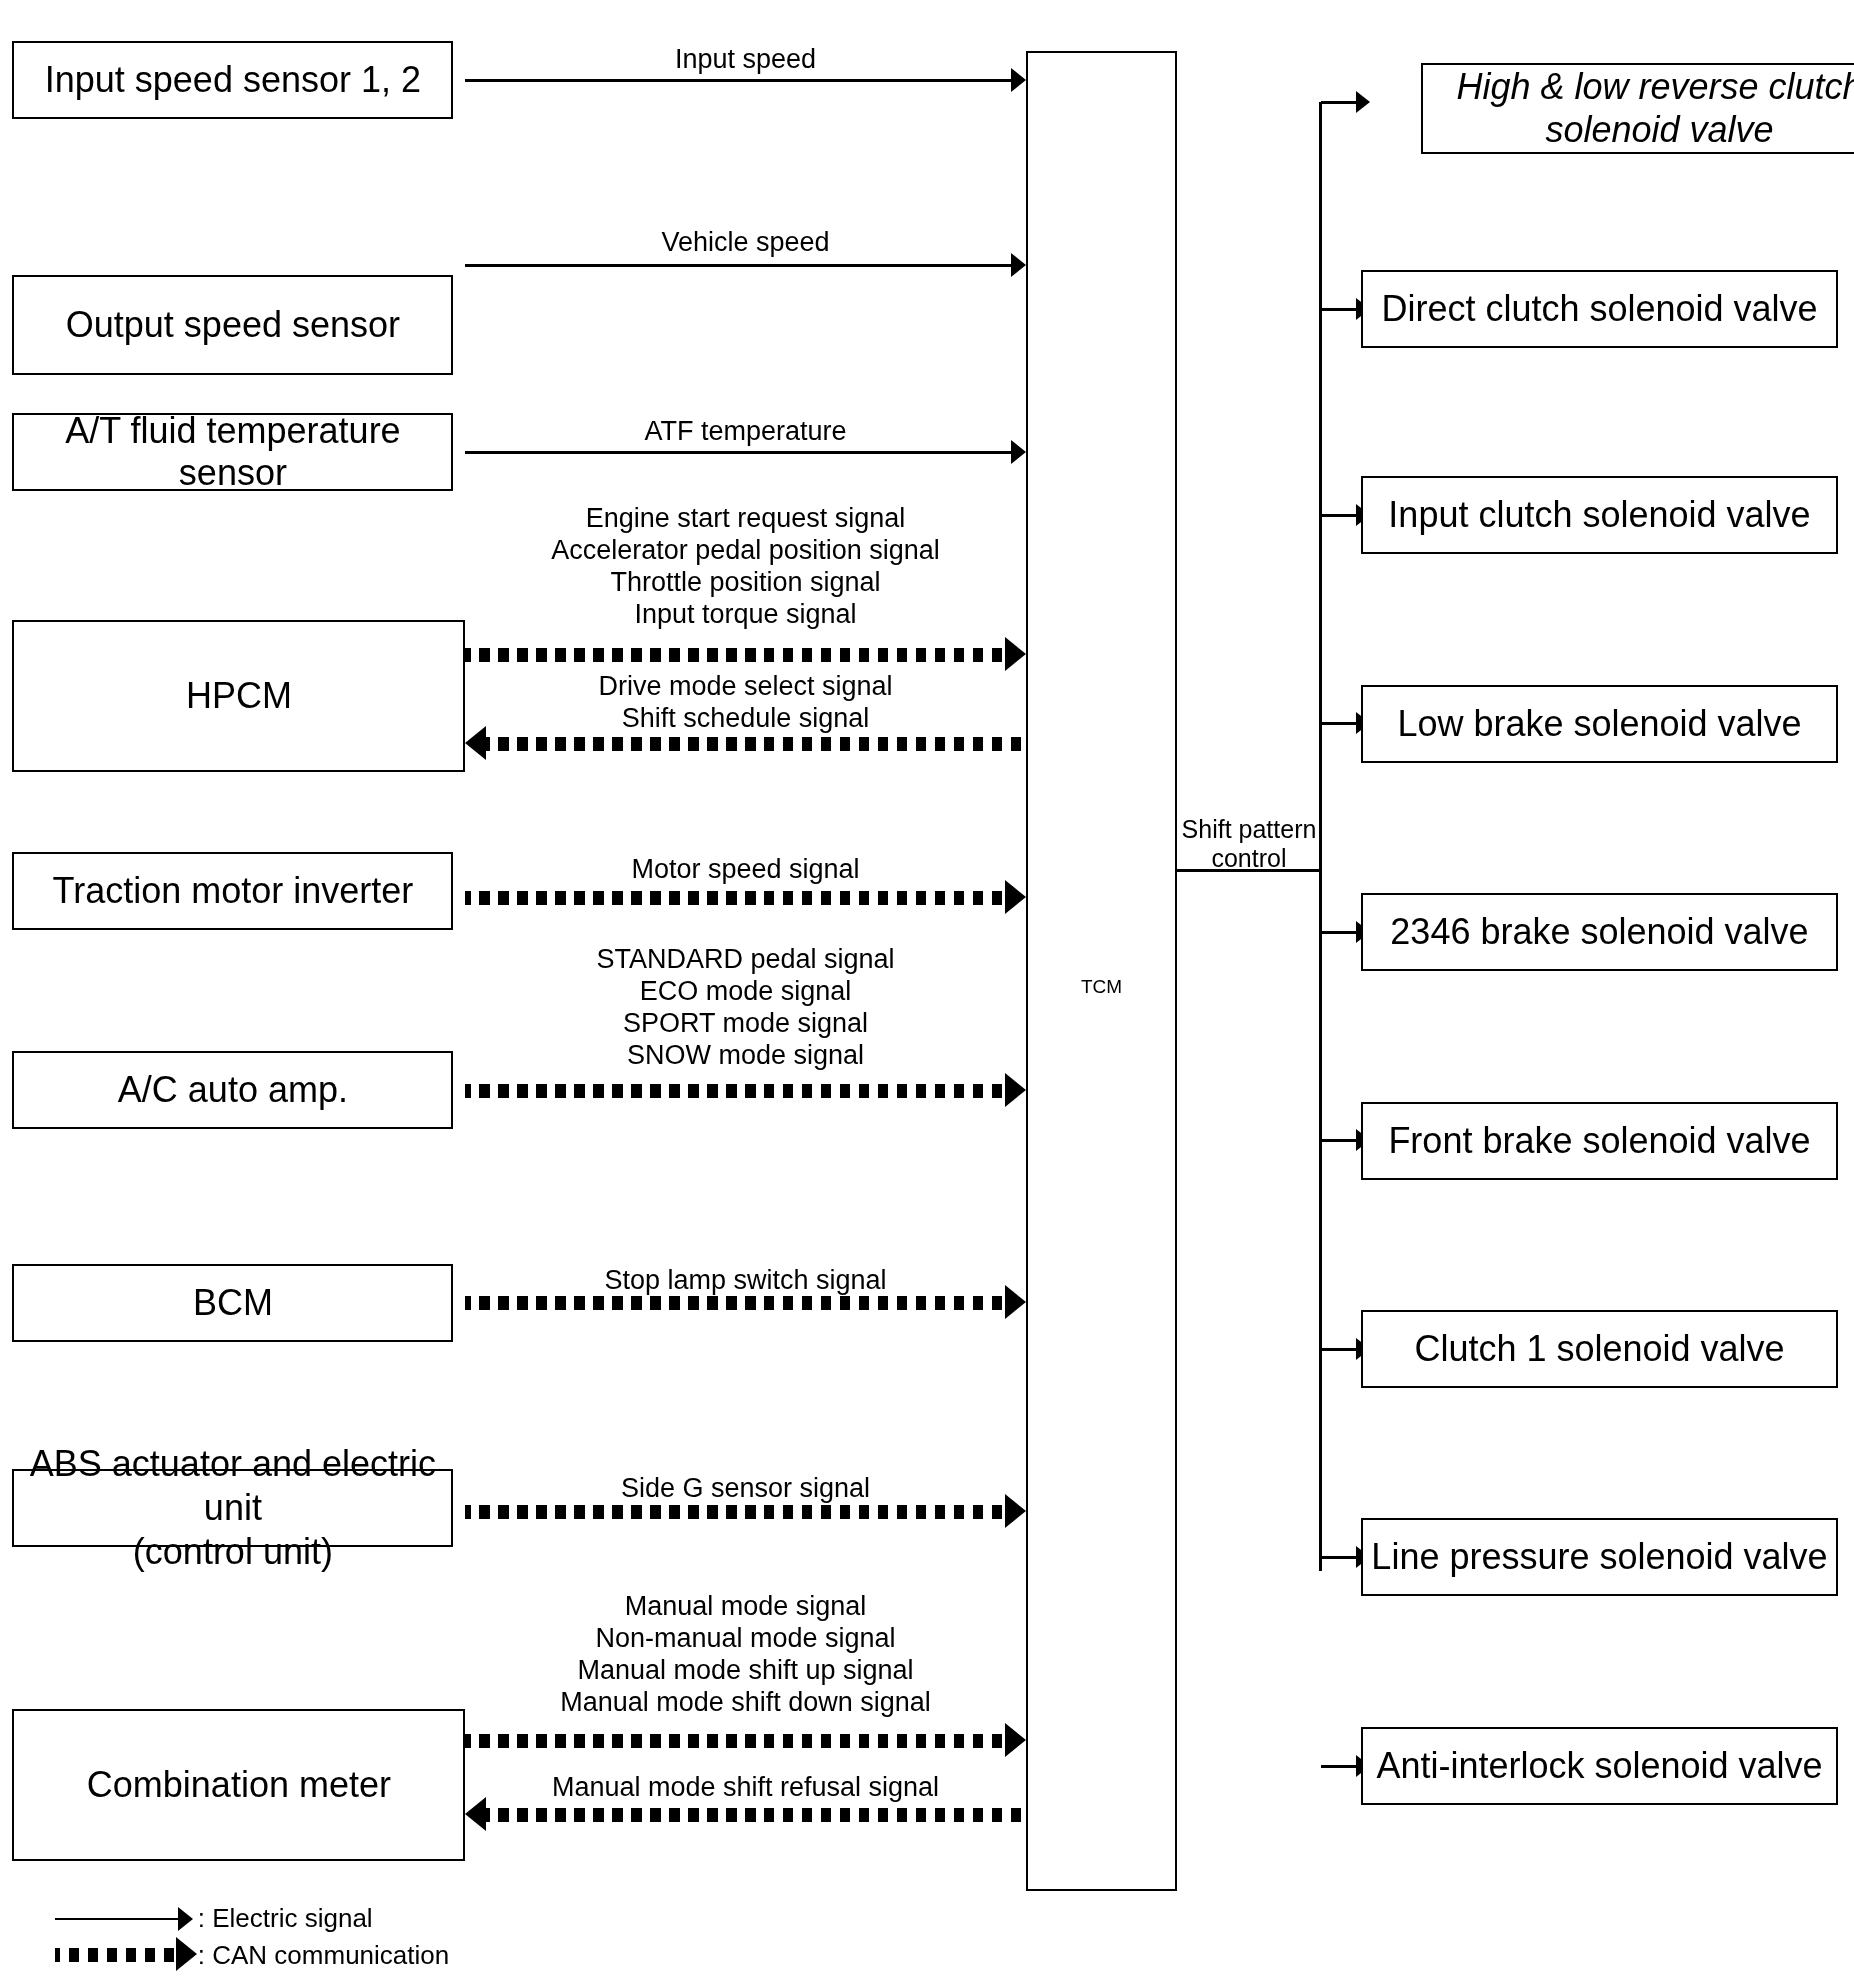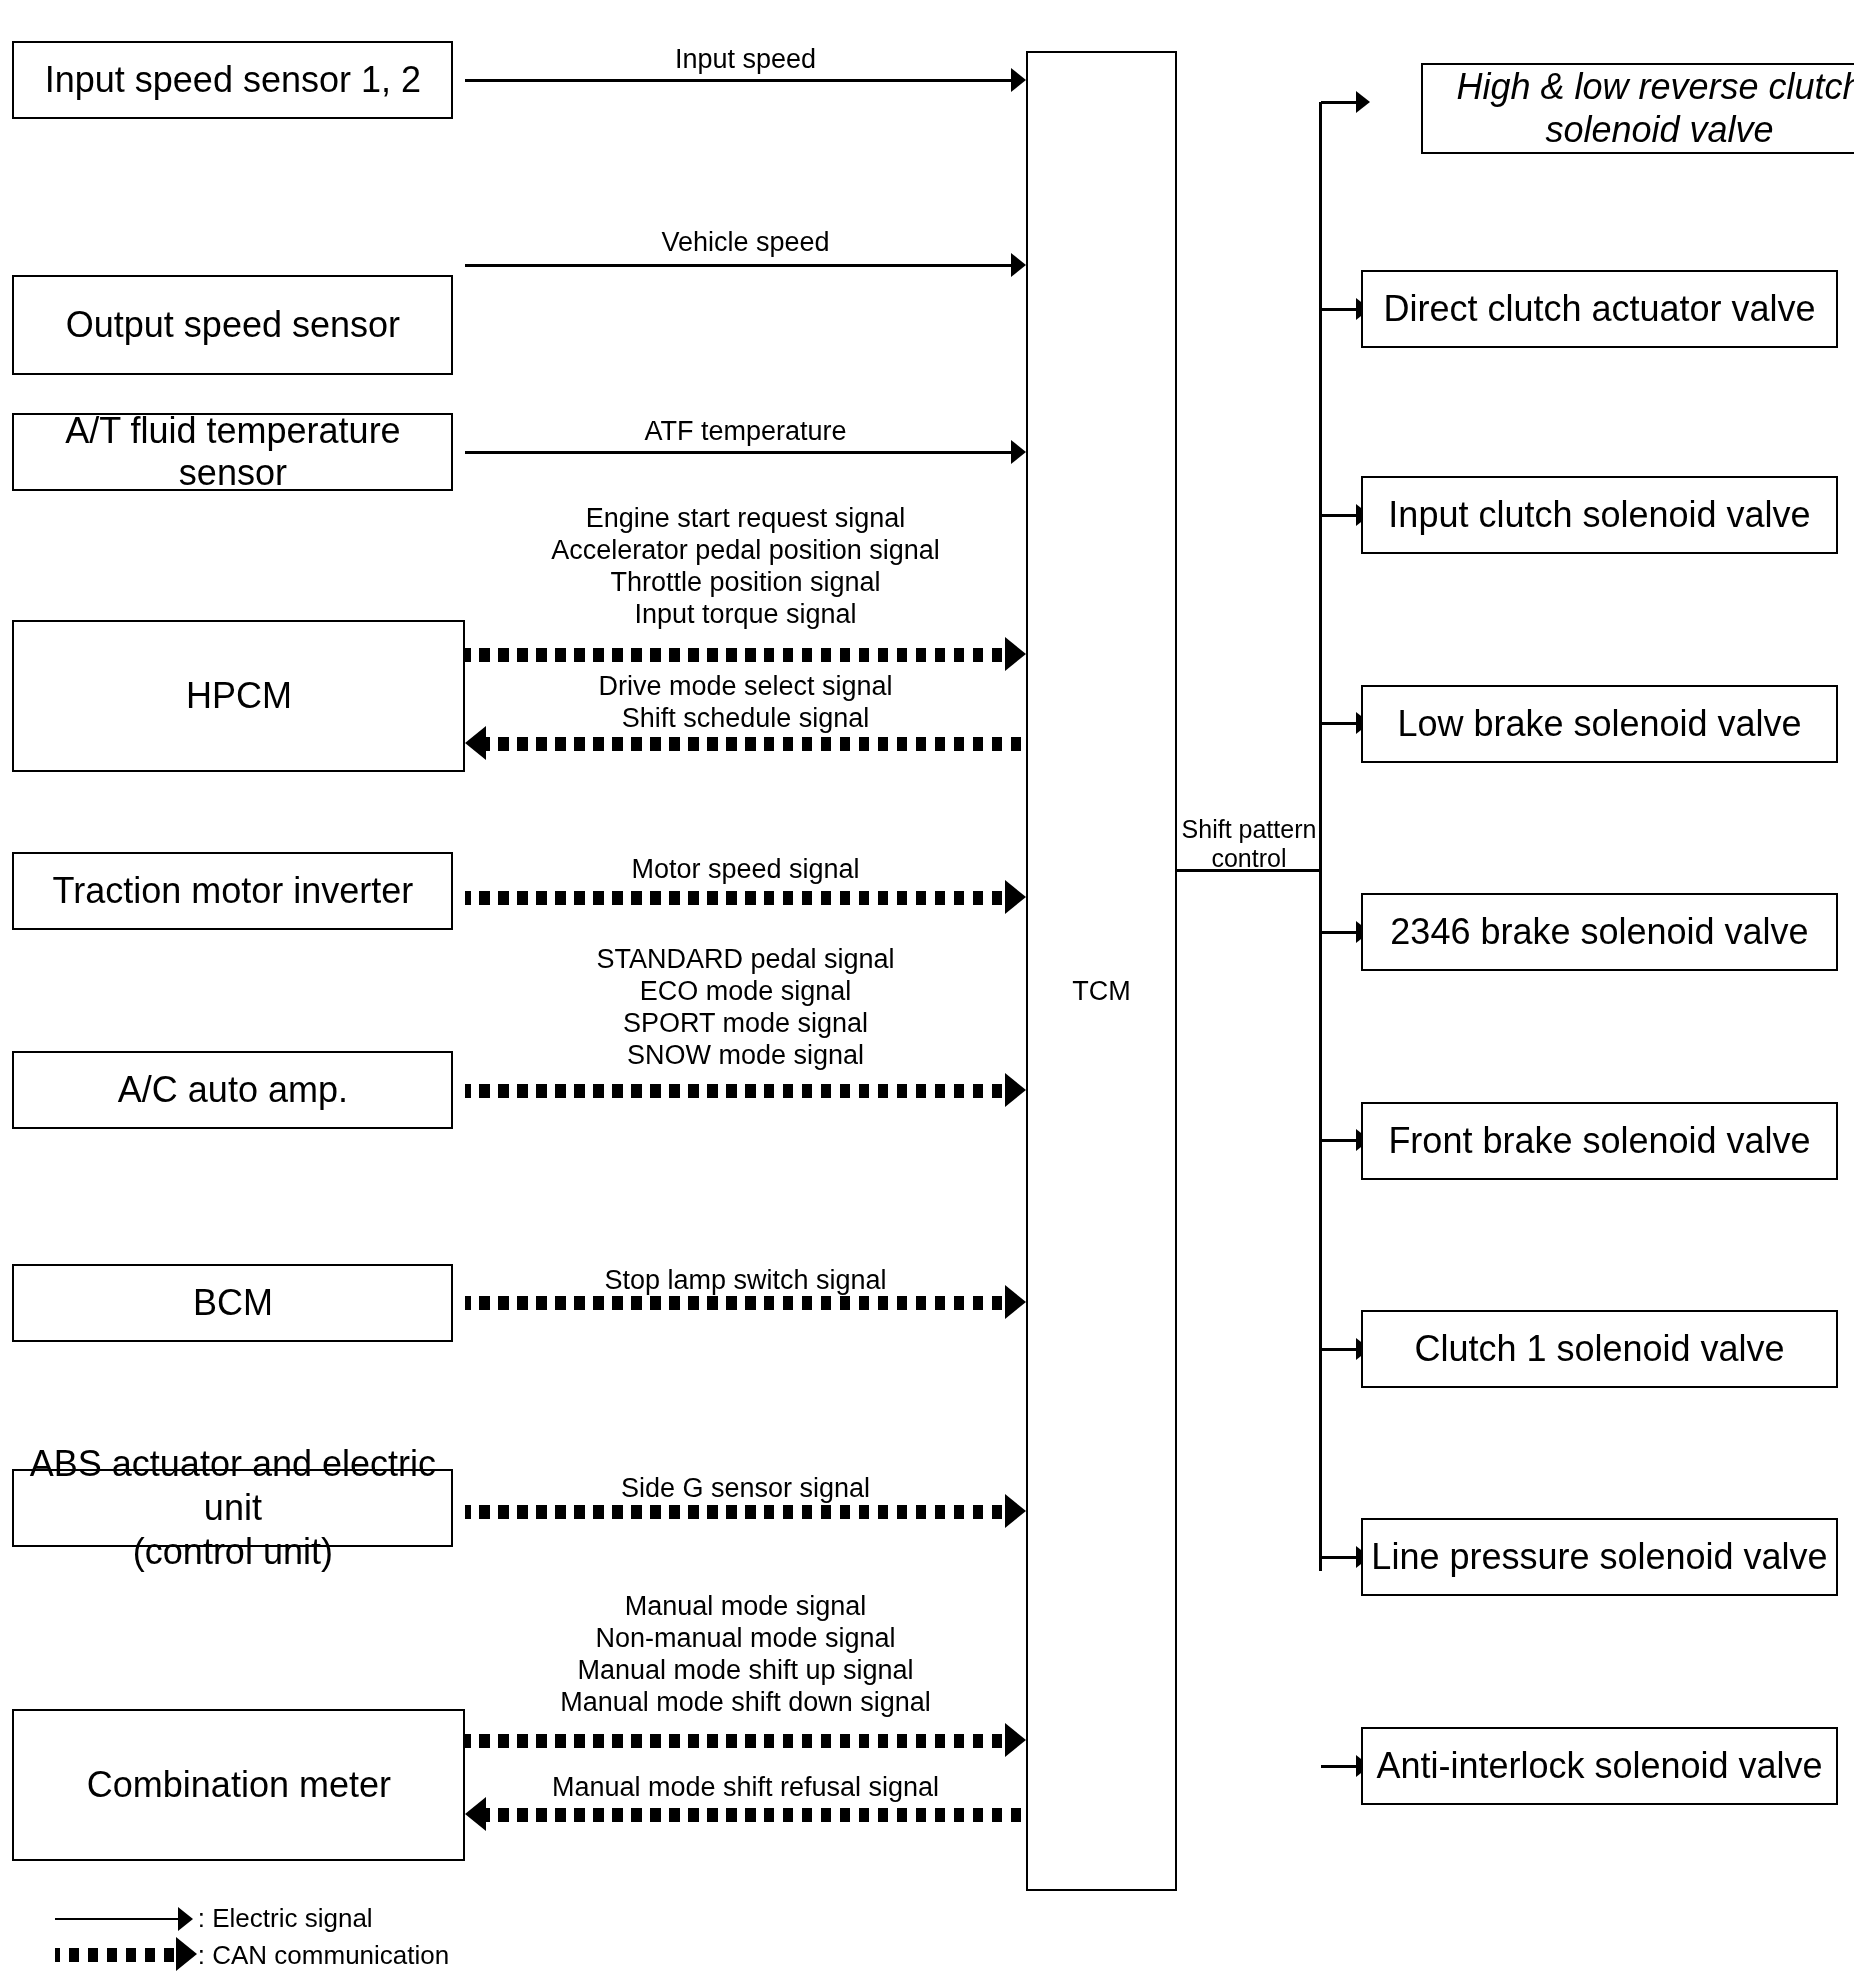--- a/index.html
+++ b/index.html
@@ -7,21 +7,21 @@
   #page{position:relative;width:1855px;height:1985px;background:#fff;overflow:hidden;}
 
   .box{position:absolute;border:2.8px solid #000;background:#fff;box-sizing:border-box;
        display:flex;align-items:center;justify-content:center;text-align:center;
        font-size:36px;line-height:1.18;padding:1.8px 4.6px;}
   .box.two-line{line-height:1.22;}
 
   
   #tcm-box{position:absolute;left:1026px;top:51px;width:151px;height:1840px;
            border:2.8px solid #000;background:#fff;box-sizing:border-box;}
-  #tcm-label{position:absolute;left:0;width:100%;top:923px;text-align:center;font-size:27px;}
+  #tcm-label{position:absolute;left:0;width:100%;top:923px;text-align:center;font-size:19px;}
 
   
   .earrow{position:absolute;height:2.8px;background:#000;}
   .earrow:after{content:"";position:absolute;right:-13.8px;top:-10.6px;width:0;height:0;
       border-top:12px solid transparent;border-bottom:12px solid transparent;border-left:15.6px solid #000;}
 
   
   .canarrow{position:absolute;height:13.8px;
       background:
         repeating-linear-gradient(to right,
@@ -179,21 +179,21 @@
   <div id="bus-feed"></div>
   <div id="bus"></div>
 
   <div class="stub" style="top:101px;"></div>
   <div class="box" style="left:1421px;top:63px;width:477px;height:91px;font-style:italic;">
     <span>High &amp; low reverse clutch solenoid valve</span>
   </div>
 
   <div class="stub" style="top:308px;"></div>
   <div class="box" style="left:1361px;top:270px;width:477px;height:78px;">
-    <span>Direct clutch actuator valve</span>
+    <span>Direct clutch solenoid valve</span>
   </div>
 
   <div class="stub" style="top:514px;"></div>
   <div class="box" style="left:1361px;top:476px;width:477px;height:78px;">
     <span>Input clutch solenoid valve</span>
   </div>
 
   <div class="stub" style="top:722px;"></div>
   <div class="box" style="left:1361px;top:685px;width:477px;height:78px;">
     <span>Low brake solenoid valve</span>

